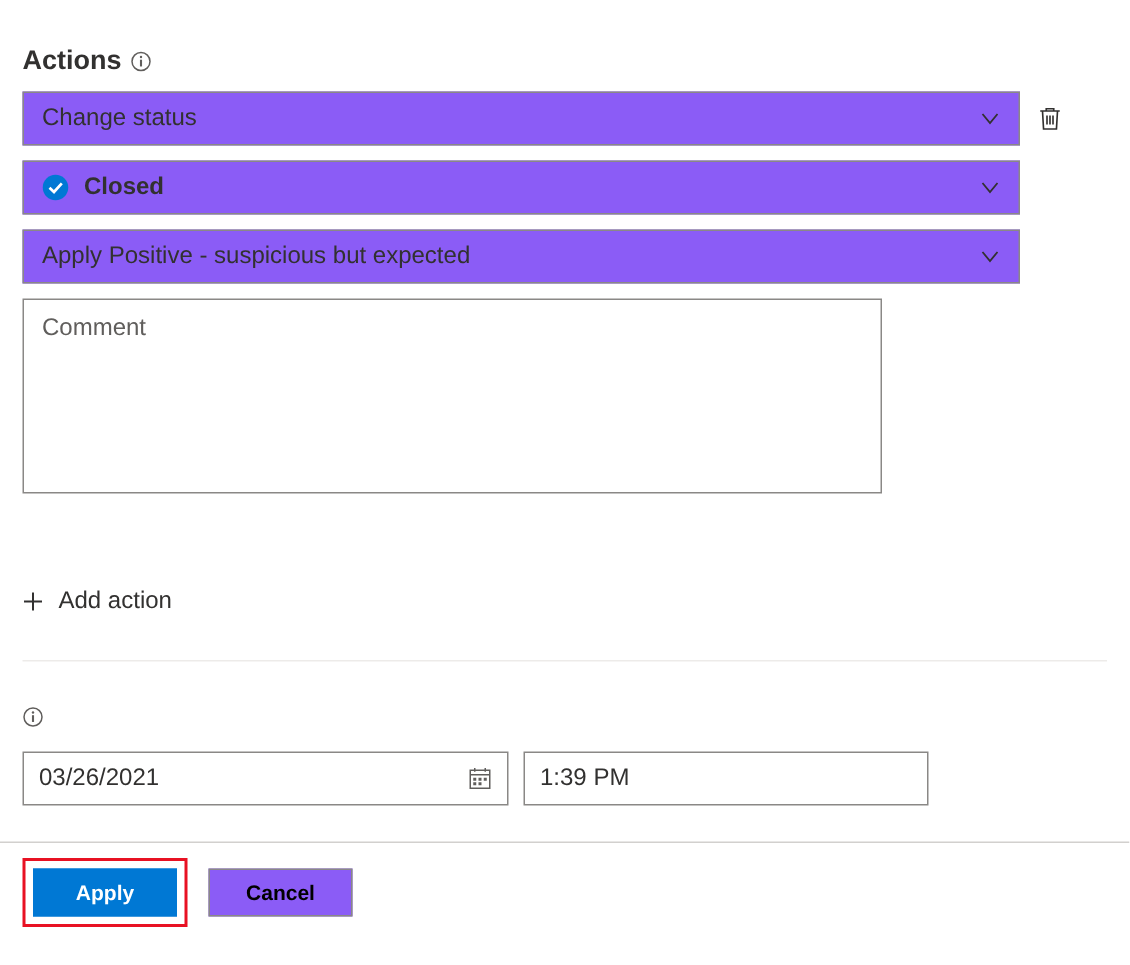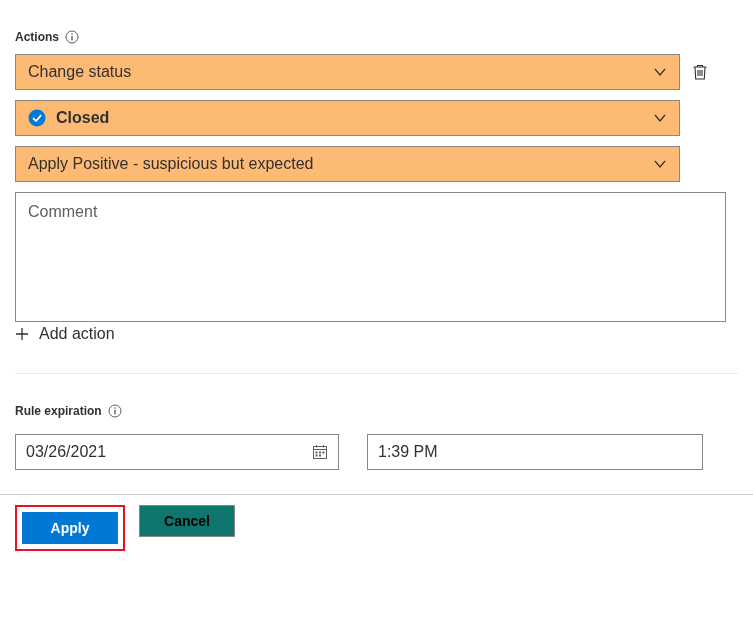--- a/index.html
+++ b/index.html
@@ -4,121 +4,122 @@
   <style>
     * { box-sizing: border-box; margin: 0; padding: 0; }
     body {
       font-family: "Segoe UI", -apple-system, sans-serif;
       font-size: 14px;
       color: #323130;
       padding: 30px 15px 0 15px;
       width: 753px;
     }
     .section-label {
-      font-size: 12px;
+      font-size: 18px;
       font-weight: 600;
       color: #323130;
       display: flex;
       align-items: center;
       gap: 6px;
       margin-bottom: 10px;
     }
     .action-row {
       display: flex;
       align-items: center;
       gap: 10px;
       margin-bottom: 10px;
     }
     .dropdown {
       flex: 1;
       border: 1px solid #8a8886;
-      background: #fdba74;
+      background: #8b5cf6;
       height: 36px;
       display: flex;
       align-items: center;
       justify-content: space-between;
       padding: 0 12px;
       font-size: 16px;
       color: #323130;
       cursor: pointer;
     }
     .dropdown .left {
       display: flex;
       align-items: center;
       gap: 10px;
       font-weight: bold;
     }
     .comment-box {
-      width: 711px;
+      width: 573px;
       border: 1px solid #8a8886;
       background: #fff;
       padding: 10px 12px;
       font-size: 16px;
       color: #605e5c;
       height: 130px;
       resize: none;
       font-family: inherit;
       outline: none;
     }
     .comment-box::placeholder { color: #605e5c; }
     .add-action {
       display: flex;
       align-items: center;
       gap: 10px;
       font-size: 16px;
       color: #323130;
+      margin-top: 60px;
       margin-bottom: 30px;
       cursor: pointer;
       text-align: center;
     }
     hr.divider {
       border: none;
       border-top: 1px solid #edebe9;
       margin: 8px 0 30px 0;
     }
     .expiration-row {
       display: flex;
-      gap: 28px;
+      gap: 10px;
       margin-top: 16px;
       align-items: center;
     }
     .date-input, .time-input {
       border: 1px solid #8a8886;
       background: #fff;
       height: 36px;
       padding: 0 10px;
       display: flex;
       align-items: center;
       justify-content: space-between;
       font-size: 16px;
       color: #323130;
     }
     .date-input { width: 324px; }
-    .time-input { width: 336px; }
+    .time-input { width: 270px; }
     .footer-separator {
       border: none;
       border-top: 1px solid #d2d0ce;
       margin: 24px -15px 0 -15px;
     }
     .footer {
       display: flex;
       gap: 14px;
       margin-top: 10px;
-      align-items: flex-start;
+      align-items: center;
     }
     .highlight-box {
       border: 2.5px solid #e81123;
       padding: 5px;
       display: inline-flex;
     }
     .btn {
       min-width: 96px;
       height: 32px;
       border: 1px solid #8a8886;
-      background: #0f766e;
+      background: #8b5cf6;
       font-size: 14px;
       font-weight: 600;
       cursor: pointer;
       font-family: inherit;
     }
     .btn-primary {
       background: #0078d4;
       border-color: #0078d4;
       color: #fff;
     }
@@ -186,21 +187,20 @@
   <svg class="icon-svg" width="14" height="14" viewBox="0 0 14 14">
     <path d="M7 1 V13 M1 7 H13" stroke="#323130" stroke-width="1.3"></path>
   </svg>
   <span>Add action</span>
 </div>
 
 <hr class="divider">
 
 
 <div class="section-label">
-  <span>Rule expiration</span>
   <svg class="icon-svg" width="14" height="14" viewBox="0 0 14 14">
     <circle cx="7" cy="7" r="6" fill="none" stroke="#605e5c" stroke-width="1"></circle>
     <circle cx="7" cy="4" r="0.8" fill="#605e5c"></circle>
     <rect x="6.3" y="5.8" width="1.4" height="4.5" fill="#605e5c"></rect>
   </svg>
 </div>
 
 <div class="expiration-row">
   <div class="date-input">
     <span>03/26/2021</span>

